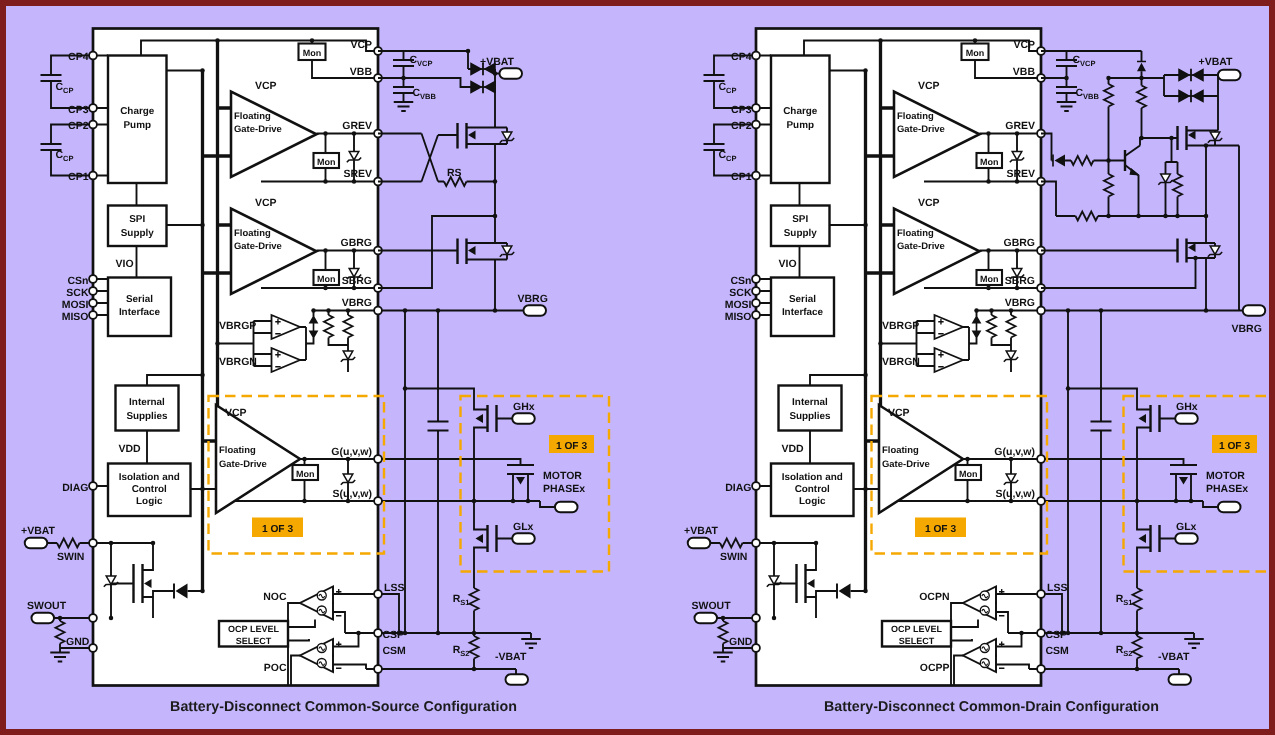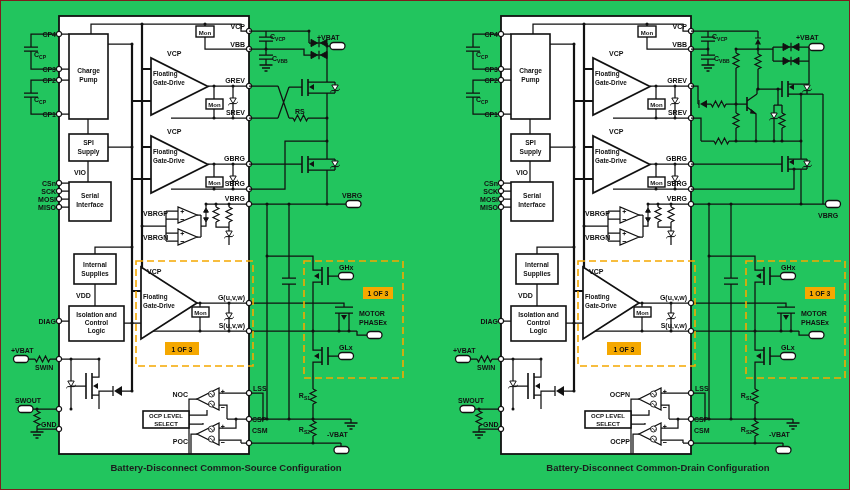--- a/index.html
+++ b/index.html
@@ -1,16 +1,16 @@
 <!DOCTYPE html>
 <html><head>
 <meta charset="utf-8">
 <style>
   html,body{margin:0;padding:0;background:#fff;}
-  #stage{position:relative;width:850px;height:490px;background:#22c55e;border:1px solid #7f1d1d;box-sizing:border-box;overflow:hidden;padding-left:28px;}
+  #stage{position:relative;width:850px;height:490px;background:#c4b5fd;border:4px solid #7f1d1d;box-sizing:border-box;overflow:hidden;padding-left:28px;}
   svg{position:absolute;left:0;top:0;}
   svg text{font-family:"Liberation Sans","DejaVu Sans",sans-serif;fill:#111;}
   .lbl{font-size:7px;font-weight:bold;}
   .tin{font-size:6.3px;font-weight:bold;}
   .blk{font-size:6.6px;font-weight:bold;text-anchor:middle;}
   .mon{font-size:6px;font-weight:bold;text-anchor:middle;}
   .oo3{font-size:6.8px;font-weight:bold;text-anchor:middle;}
   .cap{font-size:9.5px;font-weight:bold;text-anchor:middle;fill:#1c1c1c;}
   .end{text-anchor:end;}
   .sub{font-size:5px;font-weight:bold;}

